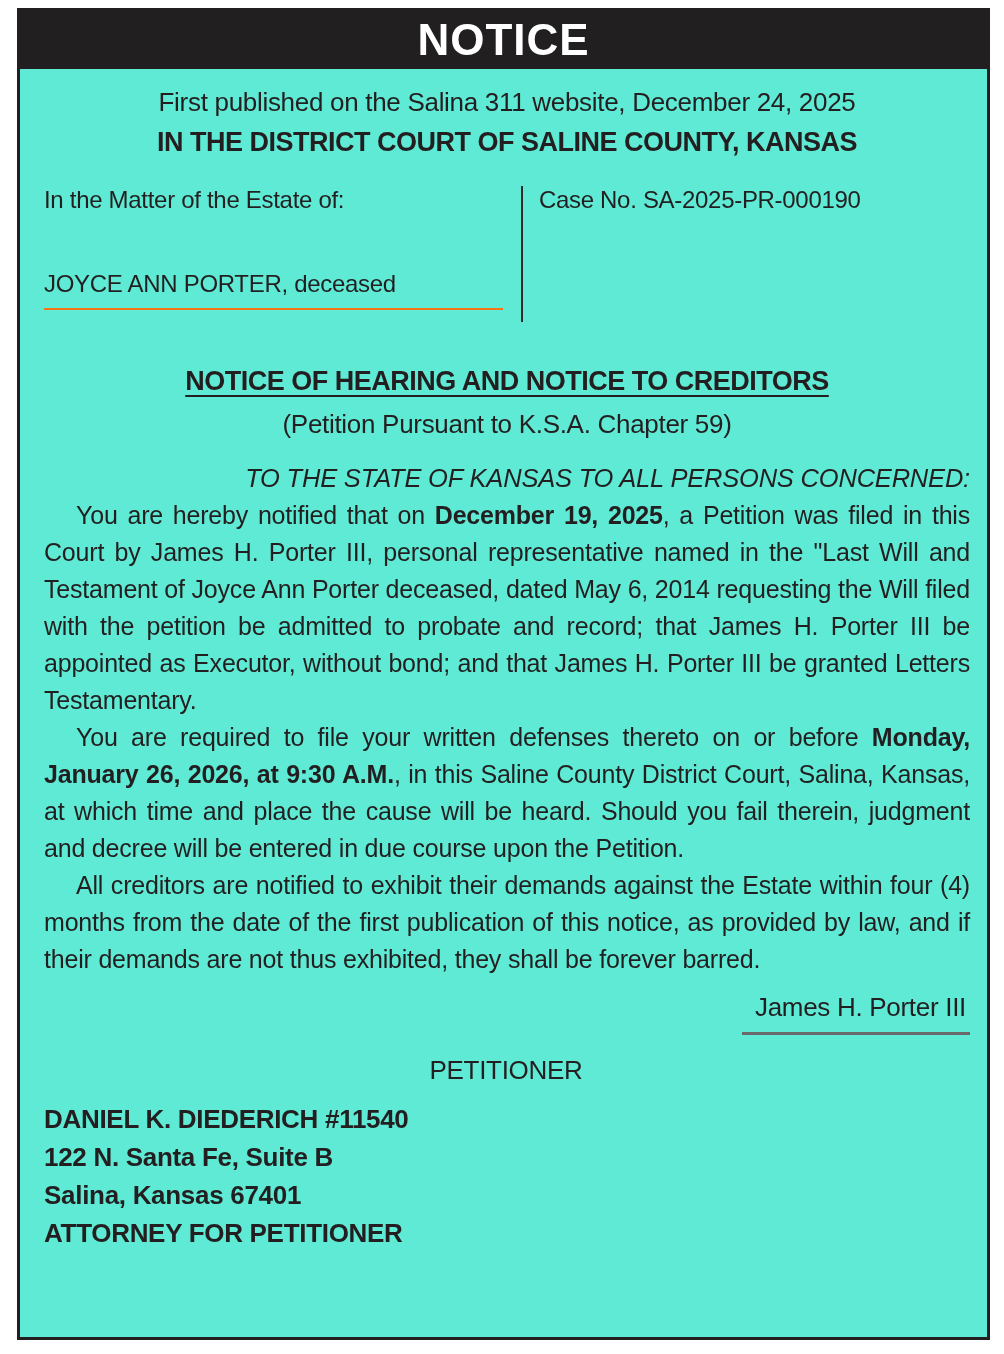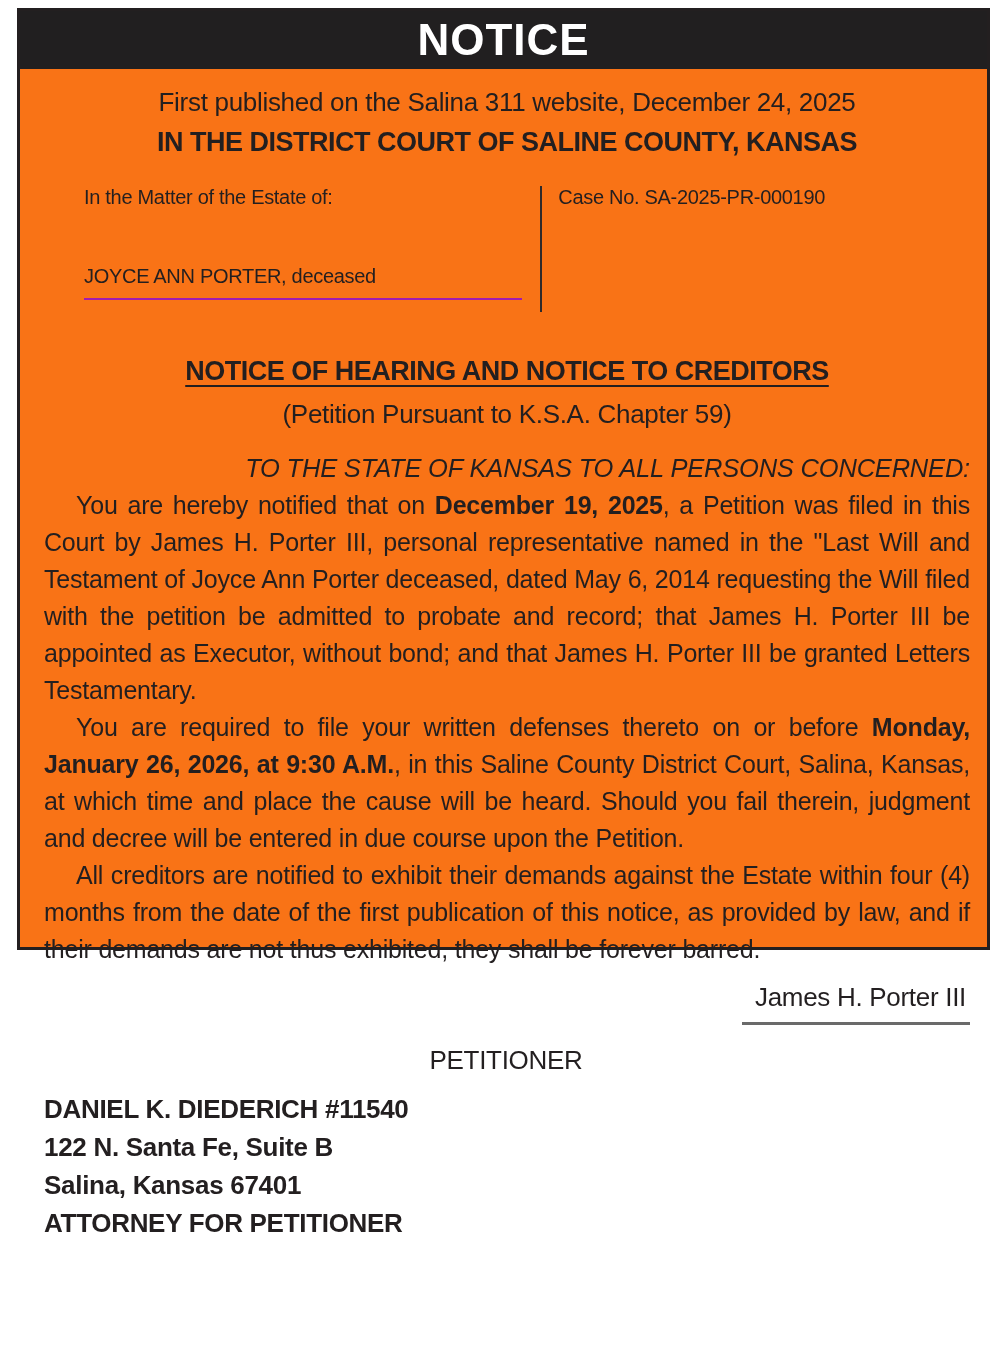--- a/index.html
+++ b/index.html
@@ -11,22 +11,22 @@
   body {
     width: 1004px;
     min-height: 1354px;
     position: relative;
   }
   .doc {
     position: absolute;
     left: 17px;
     top: 8px;
     width: 973px;
-    height: 942px;
-    background: #f97316;
+    height: 1332px;
+    background: #5eead4;
     border: 3px solid #231f20;
   }
   .notice-bar {
     background: #211f20;
     height: 58px;
     display: flex;
     align-items: center;
     justify-content: center;
   }
   .notice-bar span {
@@ -49,41 +49,40 @@
     margin-top: 9px;
     text-align: center;
     font-size: 27px;
     font-weight: bold;
     letter-spacing: -0.5px;
   }
   .caption {
     margin-top: 28px;
     display: flex;
     align-items: stretch;
-    font-size: 20px;
+    font-size: 24px;
     letter-spacing: -0.3px;
-    margin-left: 40px;
   }
   .caption-left {
     width: 51.5%;
     padding-right: 18px;
     padding-bottom: 12px;
   }
   .caption-divider {
     width: 2px;
     background: #2e2a2b;
   }
   .caption-right {
     flex: 1;
     padding-left: 16px;
   }
   .decedent {
     margin-top: 56px;
     padding-bottom: 10px;
-    border-bottom: 2px solid #a21caf;
+    border-bottom: 2px solid #f97316;
   }
   .section-heading {
     margin-top: 44px;
     text-align: center;
     font-size: 27px;
     font-weight: bold;
     letter-spacing: -0.5px;
     text-decoration: underline;
     text-decoration-thickness: 2px;
     text-underline-offset: 5px;

